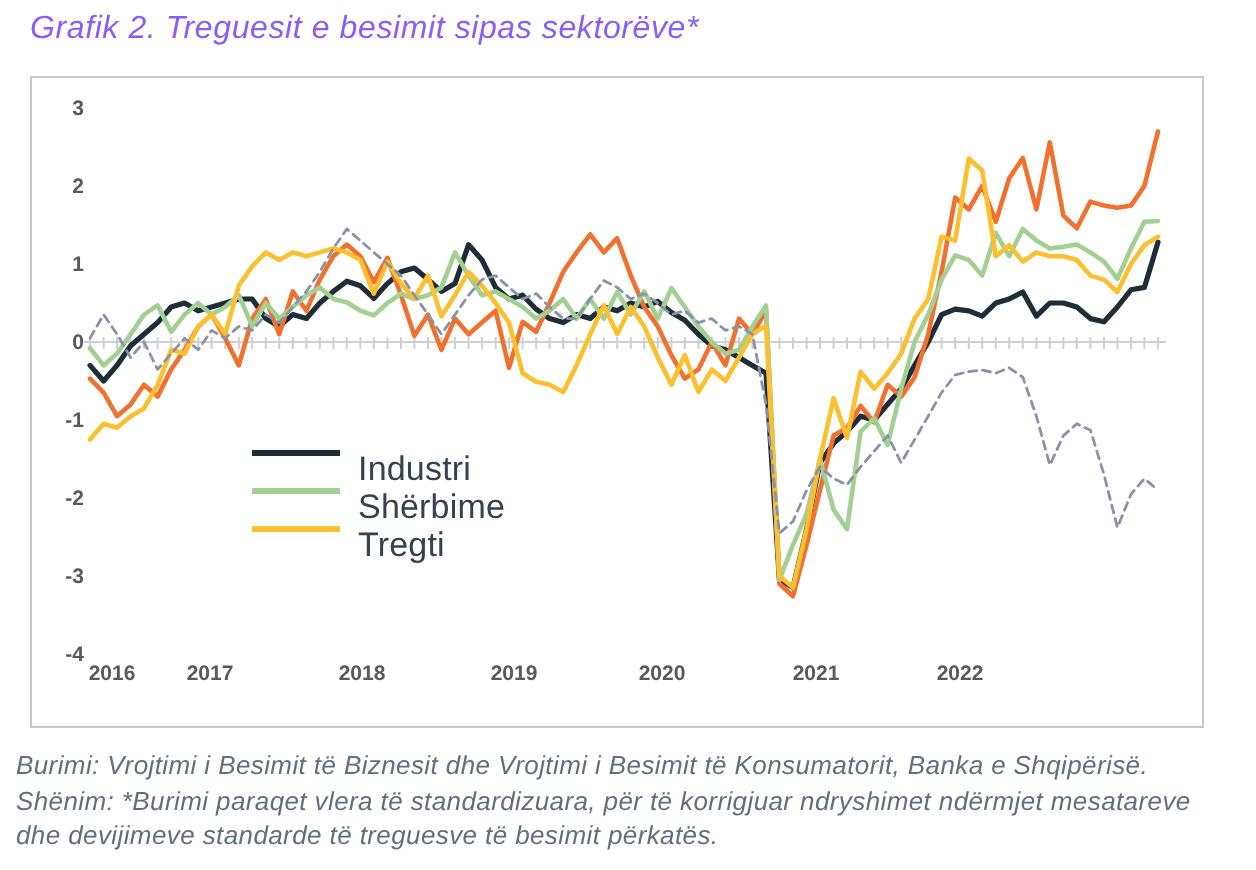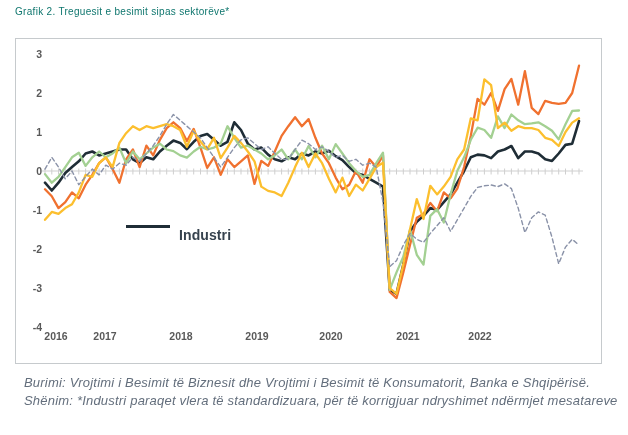--- a/index.html
+++ b/index.html
@@ -1,29 +1,29 @@
 <!DOCTYPE html>
 <html><head>
 <meta charset="utf-8">
 <style>
   html,body{margin:0;padding:0;background:#ffffff;}
   body{width:628px;height:435px;position:relative;overflow:hidden;
        font-family:"Liberation Sans", sans-serif;}
-  .title{position:absolute;left:15px;top:6px;font-size:10px;
-         color:#0f766e;letter-spacing:.3px;}
+  .title{position:absolute;left:15px;top:6px;font-size:16px;font-style:italic;
+         color:#8b5cf6;letter-spacing:.3px;}
   .chart-card{position:absolute;left:15px;top:38px;width:585px;height:324px;
               border:1px solid #c6cacd;background:#fff;box-sizing:content-box;}
   .chart-card svg{display:block;}
   .ax{font-family:"Liberation Sans", sans-serif;font-size:10.5px;font-weight:700;fill:#595959;}
   .legend{position:absolute;left:110px;top:181px;display:flex;flex-direction:column;gap:7px;}
   .legend-row{display:flex;align-items:center;gap:9px;height:12px;}
   .legend-sample{width:44px;height:0;border-top-width:3px;border-top-style:solid;display:inline-block;}
   .legend-sample.dashed{border-top-width:2px;border-top-style:dashed;}
-  .legend-label{font-size:14px;font-weight:700;color:#36424e;letter-spacing:.1px;margin-top:18px;}
-  .footer{position:absolute;left:24px;top:374px;font-size:13px;font-style:italic;
+  .legend-label{font-size:17px;font-weight:400;color:#36424e;letter-spacing:.1px;margin-top:18px;}
+  .footer{position:absolute;left:8px;top:374px;font-size:13px;font-style:italic;
           color:#636e7c;line-height:17.5px;letter-spacing:.2px;}
 </style>
 </head>
 <body>
 
 <div class="title">Grafik 2. Treguesit e besimit sipas sektorëve*</div>
 
 <div class="chart-card">
   <svg id="chart" width="585" height="324" viewBox="0 0 585 324">
       <line x1="26" y1="132" x2="567" y2="132" stroke="#cfcfcf" stroke-width="1"></line>
@@ -126,19 +126,28 @@
       <polyline points="29.0,150.3 35.8,157.3 42.5,169.1 49.3,163.2 56.0,153.4 62.8,159.3 69.6,145.7 76.3,135.9 83.1,124.2 89.8,118.3 96.6,130.1 103.4,143.7 110.1,120.3 116.9,110.5 123.6,128.1 130.4,106.7 137.2,116.4 143.9,100.8 150.7,89.1 157.4,83.3 164.2,89.1 170.9,102.0 177.7,89.9 184.5,108.6 191.2,128.9 198.0,118.3 204.7,135.9 211.5,120.3 218.3,128.1 225.0,122.3 231.8,116.4 238.5,144.9 245.3,121.9 252.1,126.9 258.8,112.5 265.6,96.9 272.3,87.2 279.1,78.2 285.9,87.2 292.6,80.1 299.4,98.8 306.1,114.5 312.9,124.2 319.7,138.6 326.4,150.3 333.2,145.7 339.9,132.0 346.7,143.7 353.5,120.3 360.2,128.1 367.0,116.4 373.7,252.9 380.5,259.1 387.3,233.4 394.0,206.1 400.8,178.8 407.5,174.9 414.3,164.0 421.1,172.2 427.8,153.4 434.6,159.3 441.3,149.6 448.1,128.1 454.8,96.9 461.6,59.8 468.4,65.7 475.1,54.0 481.9,71.9 488.6,50.1 495.4,40.0 502.2,65.7 508.9,32.2 515.7,68.8 522.4,75.1 529.2,61.8 536.0,63.8 542.7,64.9 549.5,63.8 556.2,54.0 563.0,26.7" fill="none" stroke="#f0712f" stroke-width="2.3" stroke-dasharray="none" stroke-linejoin="round" stroke-linecap="round"></polyline>
       <polyline points="29.0,135.1 35.8,143.7 42.5,137.8 49.3,128.1 56.0,118.3 62.8,113.7 69.6,126.9 76.3,118.3 83.1,112.5 89.8,118.3 96.6,114.5 103.4,108.6 110.1,124.2 116.9,112.5 123.6,120.3 130.4,114.5 137.2,108.6 143.9,104.7 150.7,110.5 157.4,112.1 164.2,116.4 170.9,118.7 177.7,112.5 184.5,107.8 191.2,110.5 198.0,108.6 204.7,104.7 211.5,87.2 218.3,98.8 225.0,108.6 231.8,106.7 238.5,110.5 245.3,114.5 252.1,120.3 258.8,116.4 265.6,110.5 272.3,120.3 279.1,110.5 285.9,120.3 292.6,107.0 299.4,118.3 306.1,106.7 312.9,120.3 319.7,105.1 326.4,114.5 333.2,124.2 339.9,132.0 346.7,137.8 353.5,135.9 360.2,124.2 367.0,113.7 373.7,250.9 380.5,233.4 387.3,217.8 394.0,190.5 400.8,215.8 407.5,225.6 414.3,176.8 421.1,170.2 427.8,183.5 434.6,155.4 441.3,132.0 448.1,118.3 454.8,100.8 461.6,88.7 468.4,91.0 475.1,98.8 481.9,77.4 488.6,89.1 495.4,75.5 502.2,81.3 508.9,85.2 515.7,84.4 522.4,83.3 529.2,87.2 536.0,91.8 542.7,100.4 549.5,85.2 556.2,71.9 563.0,71.5" fill="none" stroke="#a3d092" stroke-width="2.3" stroke-dasharray="none" stroke-linejoin="round" stroke-linecap="round"></polyline>
       <polyline points="29.0,180.8 35.8,172.9 42.5,174.9 49.3,169.1 56.0,165.2 62.8,153.4 69.6,135.9 76.3,137.8 83.1,124.2 89.8,118.3 96.6,128.1 103.4,103.9 110.1,94.2 116.9,87.2 123.6,91.0 130.4,87.2 137.2,89.1 143.9,87.2 150.7,85.2 157.4,87.2 164.2,91.0 170.9,107.8 177.7,91.8 184.5,102.8 191.2,110.2 198.0,98.8 204.7,119.1 211.5,108.6 218.3,96.9 225.0,103.9 231.8,112.5 238.5,122.3 245.3,147.6 252.1,151.9 258.8,153.4 265.6,157.0 272.3,143.7 279.1,128.1 285.9,113.7 292.6,128.1 299.4,114.5 306.1,124.2 312.9,139.8 319.7,153.4 326.4,138.6 333.2,157.0 339.9,145.7 346.7,151.5 353.5,139.8 360.2,128.1 367.0,123.8 373.7,249.0 380.5,254.8 387.3,225.6 394.0,190.5 400.8,160.1 407.5,180.0 414.3,146.8 421.1,155.4 427.8,147.6 434.6,137.8 441.3,120.3 448.1,110.5 454.8,79.3 461.6,81.3 468.4,40.3 475.1,46.2 481.9,89.1 488.6,83.6 495.4,91.8 502.2,87.2 508.9,89.1 515.7,89.1 522.4,91.0 529.2,98.8 536.0,100.8 542.7,107.0 549.5,93.0 556.2,83.6 563.0,79.3" fill="none" stroke="#fcbf2e" stroke-width="2.3" stroke-dasharray="none" stroke-linejoin="round" stroke-linecap="round"></polyline>
       <polyline points="29.0,130.1 35.8,118.3 42.5,128.1 49.3,139.8 56.0,132.0 62.8,145.7 69.6,137.8 76.3,130.1 83.1,135.9 89.8,126.2 96.6,130.1 103.4,124.2 110.1,126.2 116.9,118.3 123.6,122.3 130.4,114.5 137.2,106.7 143.9,96.9 150.7,85.2 157.4,75.5 164.2,81.3 170.9,87.2 177.7,93.0 184.5,98.8 191.2,108.6 198.0,118.3 204.7,128.1 211.5,118.3 218.3,108.6 225.0,100.8 231.8,98.8 238.5,104.7 245.3,110.5 252.1,107.8 258.8,114.5 265.6,120.3 272.3,120.3 279.1,110.5 285.9,101.2 292.6,104.7 299.4,110.5 306.1,107.8 312.9,112.5 319.7,118.3 326.4,116.4 333.2,122.3 339.9,120.3 346.7,126.2 353.5,124.2 360.2,128.1 367.0,163.2 373.7,227.6 380.5,221.7 387.3,206.1 394.0,194.4 400.8,200.3 407.5,203.4 414.3,194.4 421.1,186.6 427.8,178.8 434.6,192.4 441.3,180.8 448.1,169.1 454.8,157.3 461.6,148.4 468.4,146.8 475.1,146.0 481.9,147.6 488.6,144.9 495.4,149.6 502.2,169.1 508.9,193.6 515.7,178.8 522.4,172.9 529.2,176.1 536.0,198.3 542.7,224.8 549.5,208.1 556.2,200.3 563.0,206.1" fill="none" stroke="#8a92a8" stroke-width="1.4" stroke-dasharray="4 3" stroke-linejoin="round" stroke-linecap="round"></polyline>
     </svg>
   <div class="legend">
       <div class="legend-row">
         <span class="legend-sample" style="border-top-color: rgb(31, 45, 54);"></span>
         <span class="legend-label">Industri</span>
       </div>
+      <div class="legend-row">
+        <span class="legend-sample" style="border-top-color: rgb(163, 208, 146);"></span>
+        <span class="legend-label">Shërbime</span>
+      </div>
+      <div class="legend-row">
+        <span class="legend-sample" style="border-top-color: rgb(252, 191, 46);"></span>
+        <span class="legend-label">Tregti</span>
+      </div>
     </div>
 </div>
 
 <div class="footer">
   <div>Burimi: Vrojtimi i Besimit të Biznesit dhe Vrojtimi i Besimit të Konsumatorit, Banka e Shqipërisë.</div>
-  <div>Shënim: *Industri paraqet vlera të standardizuara, për të korrigjuar ndryshimet ndërmjet mesatareve</div>
+  <div>Shënim: *Burimi paraqet vlera të standardizuara, për të korrigjuar ndryshimet ndërmjet mesatareve</div>
+  <div>dhe devijimeve standarde të treguesve të besimit përkatës.</div>
 </div>
 
 </body></html>

